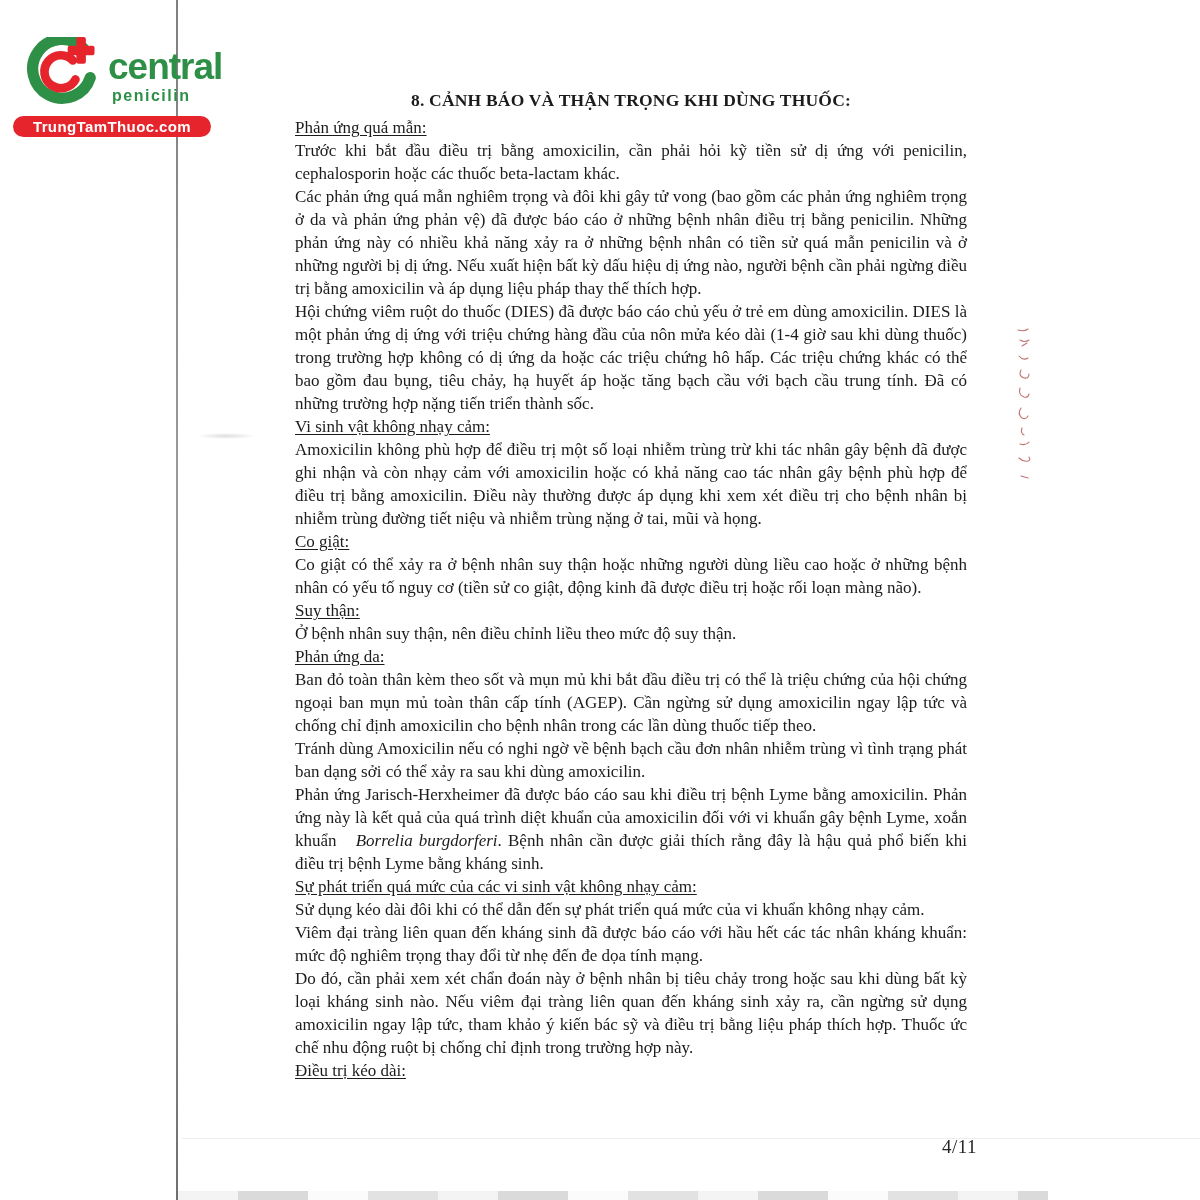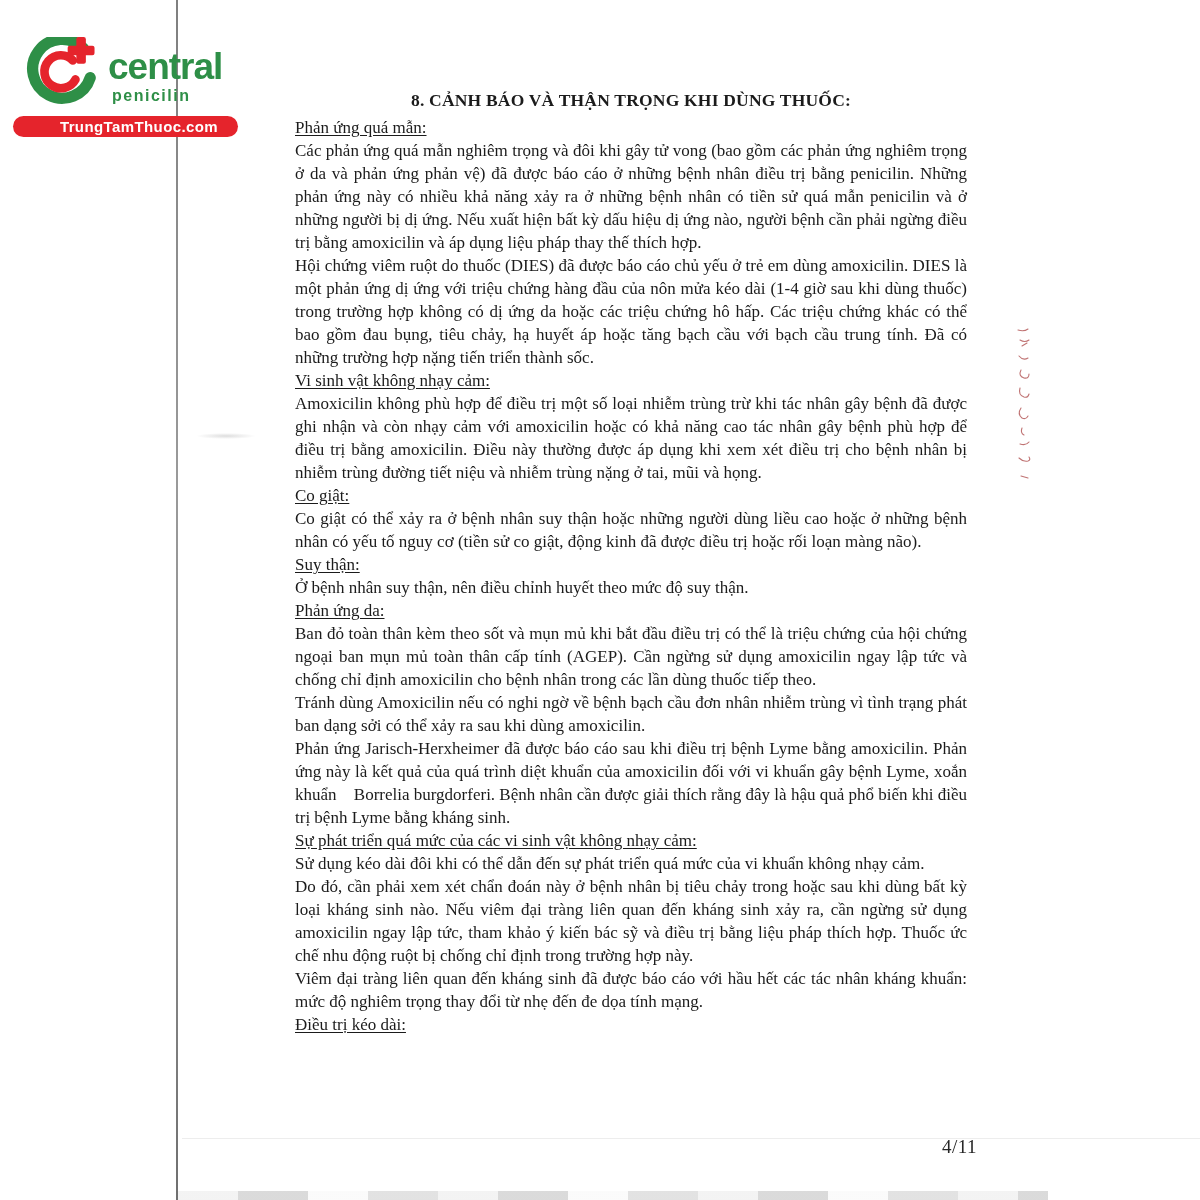--- a/index.html
+++ b/index.html
@@ -53,21 +53,21 @@
     text-align:justify;
   }
   .doc h1{
     font-size:17.5px;line-height:24px;font-weight:bold;margin:0 0 4px 0;
     letter-spacing:.2px;text-align:center;
   }
   .doc .sub{
     text-decoration:underline;text-underline-offset:2px;margin:0;text-align:left;
   }
   .doc p{margin:0;}
-  .italic{margin-left:13px;}
+  .italic{font-style:italic;margin-left:13px;}
   
   .page-num{
     position:absolute;left:942px;top:1136px;
     font-size:19px;color:#262626;letter-spacing:.5px;
   }
   
   .margin-note{position:absolute;left:1012px;top:326px;width:22px;height:162px;opacity:.8;}
 </style>
 </head>
 <body>
@@ -82,42 +82,43 @@
 
     <path d="M 78 13 A 34 34 0 1 0 86 47" fill="none" stroke="#2e8f47" stroke-width="13" stroke-linecap="round"></path>
 
     <path d="M 66 27 A 19 19 0 1 0 69 49" fill="none" stroke="#e5242c" stroke-width="10" stroke-linecap="round"></path>
 
     <rect x="70" y="0" width="11" height="31" rx="2.5" fill="#e5242c"></rect>
     <rect x="60" y="10" width="31" height="11" rx="2.5" fill="#e5242c"></rect>
   </svg>
   <div class="brand" style="color:#2e8f47;">central</div>
   <div class="brand-sub" style="color:#2e8f47;">penicilin</div>
-  <div class="site-pill" style="background:#e5242c;padding-left:27px;">TrungTamThuoc.com</div>
+  <div class="site-pill" style="background:#e5242c;">TrungTamThuoc.com</div>
 </div>
 
 <div class="doc">
   <h1>8. CẢNH BÁO VÀ THẬN TRỌNG KHI DÙNG THUỐC:</h1>
   <p class="sub">Phản ứng quá mẫn:</p>
+  <p>Trước khi bắt đầu điều trị bằng amoxicilin, cần phải hỏi kỹ tiền sử dị ứng với penicilin, cephalosporin hoặc các thuốc beta-lactam khác.</p>
   <p>Các phản ứng quá mẫn nghiêm trọng và đôi khi gây tử vong (bao gồm các phản ứng nghiêm trọng ở da và phản ứng phản vệ) đã được báo cáo ở những bệnh nhân điều trị bằng penicilin. Những phản ứng này có nhiều khả năng xảy ra ở những bệnh nhân có tiền sử quá mẫn penicilin và ở những người bị dị ứng. Nếu xuất hiện bất kỳ dấu hiệu dị ứng nào, người bệnh cần phải ngừng điều trị bằng amoxicilin và áp dụng liệu pháp thay thế thích hợp.</p>
   <p>Hội chứng viêm ruột do thuốc (DIES) đã được báo cáo chủ yếu ở trẻ em dùng amoxicilin. DIES là một phản ứng dị ứng với triệu chứng hàng đầu của nôn mửa kéo dài (1-4 giờ sau khi dùng thuốc) trong trường hợp không có dị ứng da hoặc các triệu chứng hô hấp. Các triệu chứng khác có thể bao gồm đau bụng, tiêu chảy, hạ huyết áp hoặc tăng bạch cầu với bạch cầu trung tính. Đã có những trường hợp nặng tiến triển thành sốc.</p>
   <p class="sub">Vi sinh vật không nhạy cảm:</p>
   <p>Amoxicilin không phù hợp để điều trị một số loại nhiễm trùng trừ khi tác nhân gây bệnh đã được ghi nhận và còn nhạy cảm với amoxicilin hoặc có khả năng cao tác nhân gây bệnh phù hợp để điều trị bằng amoxicilin. Điều này thường được áp dụng khi xem xét điều trị cho bệnh nhân bị nhiễm trùng đường tiết niệu và nhiễm trùng nặng ở tai, mũi và họng.</p>
   <p class="sub">Co giật:</p>
   <p>Co giật có thể xảy ra ở bệnh nhân suy thận hoặc những người dùng liều cao hoặc ở những bệnh nhân có yếu tố nguy cơ (tiền sử co giật, động kinh đã được điều trị hoặc rối loạn màng não).</p>
   <p class="sub">Suy thận:</p>
-  <p>Ở bệnh nhân suy thận, nên điều chỉnh huyết theo mức độ suy thận.</p>
+  <p>Ở bệnh nhân suy thận, nên điều chỉnh liều theo mức độ suy thận.</p>
   <p class="sub">Phản ứng da:</p>
   <p>Ban đỏ toàn thân kèm theo sốt và mụn mủ khi bắt đầu điều trị có thể là triệu chứng của hội chứng ngoại ban mụn mủ toàn thân cấp tính (AGEP). Cần ngừng sử dụng amoxicilin ngay lập tức và chống chỉ định amoxicilin cho bệnh nhân trong các lần dùng thuốc tiếp theo.</p>
   <p>Tránh dùng Amoxicilin nếu có nghi ngờ về bệnh bạch cầu đơn nhân nhiễm trùng vì tình trạng phát ban dạng sởi có thể xảy ra sau khi dùng amoxicilin.</p>
   <p><span>Phản ứng Jarisch-Herxheimer đã được báo cáo sau khi điều trị bệnh Lyme bằng amoxicilin. Phản ứng này là kết quả của quá trình diệt khuẩn của amoxicilin đối với vi khuẩn gây bệnh Lyme, xoắn khuẩn </span><span class="italic">Borrelia burgdorferi</span><span>. Bệnh nhân cần được giải thích rằng đây là hậu quả phổ biến khi điều trị bệnh Lyme bằng kháng sinh.</span></p>
   <p class="sub">Sự phát triển quá mức của các vi sinh vật không nhạy cảm:</p>
   <p>Sử dụng kéo dài đôi khi có thể dẫn đến sự phát triển quá mức của vi khuẩn không nhạy cảm.</p>
+  <p>Viêm đại tràng liên quan đến kháng sinh đã được báo cáo với hầu hết các tác nhân kháng khuẩn: mức độ nghiêm trọng thay đổi từ nhẹ đến đe dọa tính mạng.</p>
   <p>Do đó, cần phải xem xét chẩn đoán này ở bệnh nhân bị tiêu chảy trong hoặc sau khi dùng bất kỳ loại kháng sinh nào. Nếu viêm đại tràng liên quan đến kháng sinh xảy ra, cần ngừng sử dụng amoxicilin ngay lập tức, tham khảo ý kiến bác sỹ và điều trị bằng liệu pháp thích hợp. Thuốc ức chế nhu động ruột bị chống chỉ định trong trường hợp này.</p>
-  <p>Viêm đại tràng liên quan đến kháng sinh đã được báo cáo với hầu hết các tác nhân kháng khuẩn: mức độ nghiêm trọng thay đổi từ nhẹ đến đe dọa tính mạng.</p>
   <p class="sub">Điều trị kéo dài:</p>
 </div>
 
 <div class="page-num">4/11</div>
 
 <svg class="margin-note" viewBox="0 0 22 162">
   <g fill="none" stroke="#b05050" stroke-width="1.1" stroke-linecap="round">
     <path d="M6 4 q6 2 10 -1"></path>
     <path d="M8 14 q5 3 9 0 M10 20 l5 -3"></path>
     <path d="M7 30 q4 5 9 2"></path>

